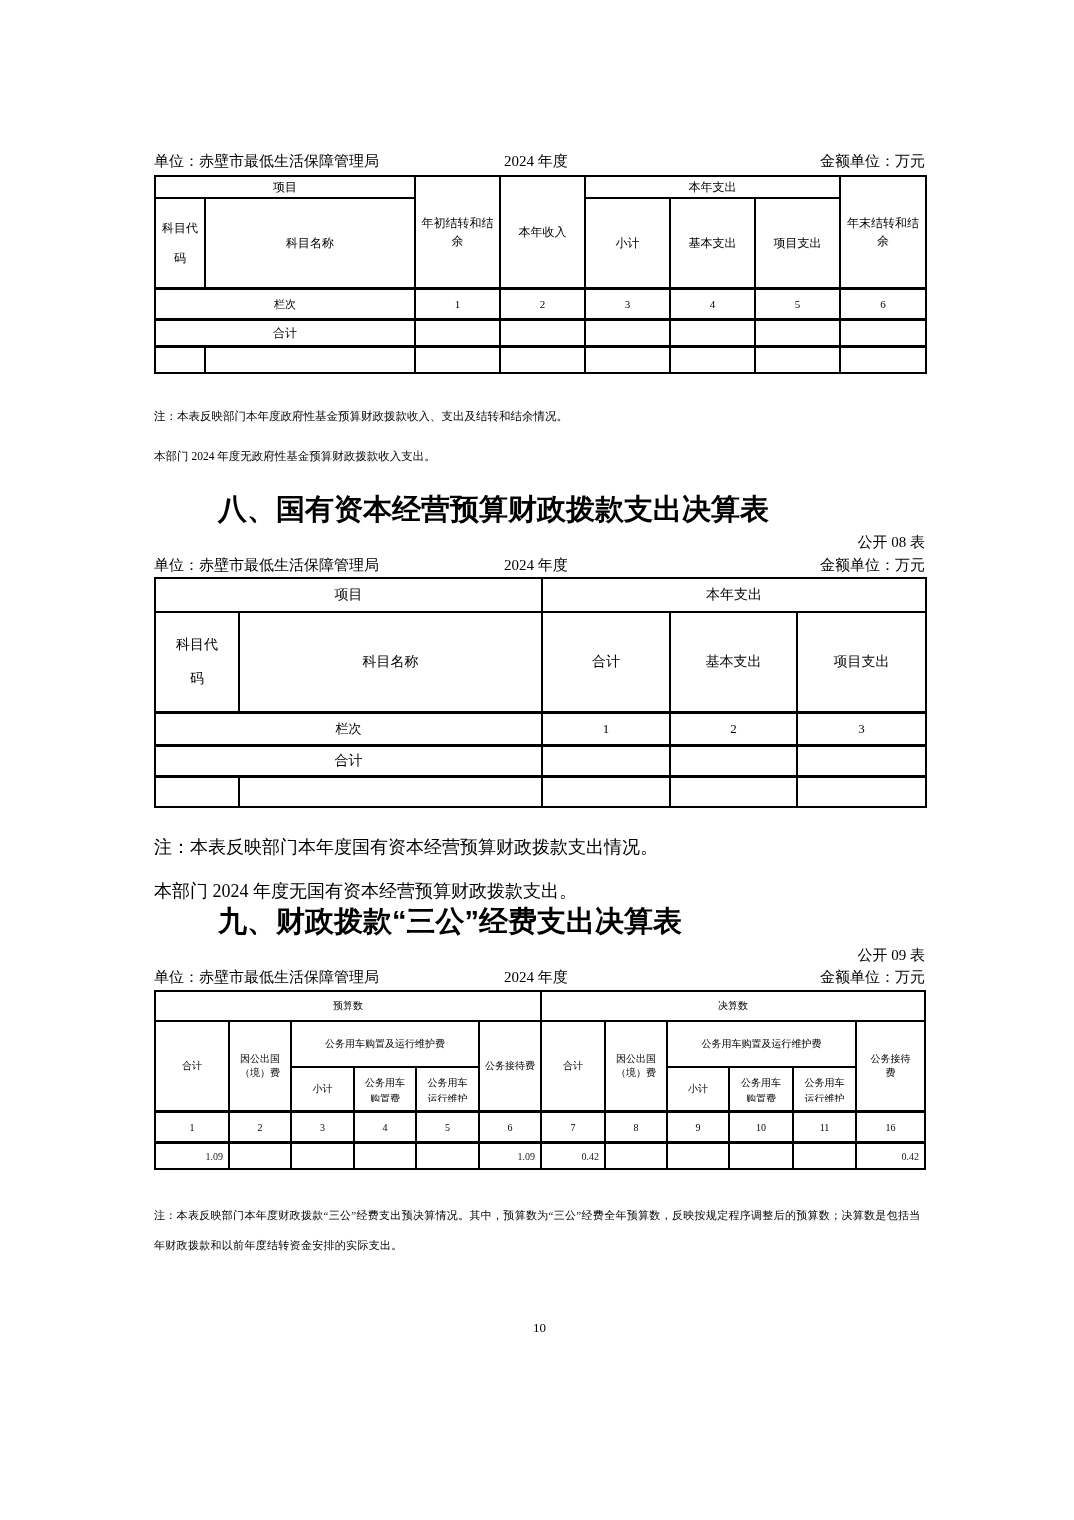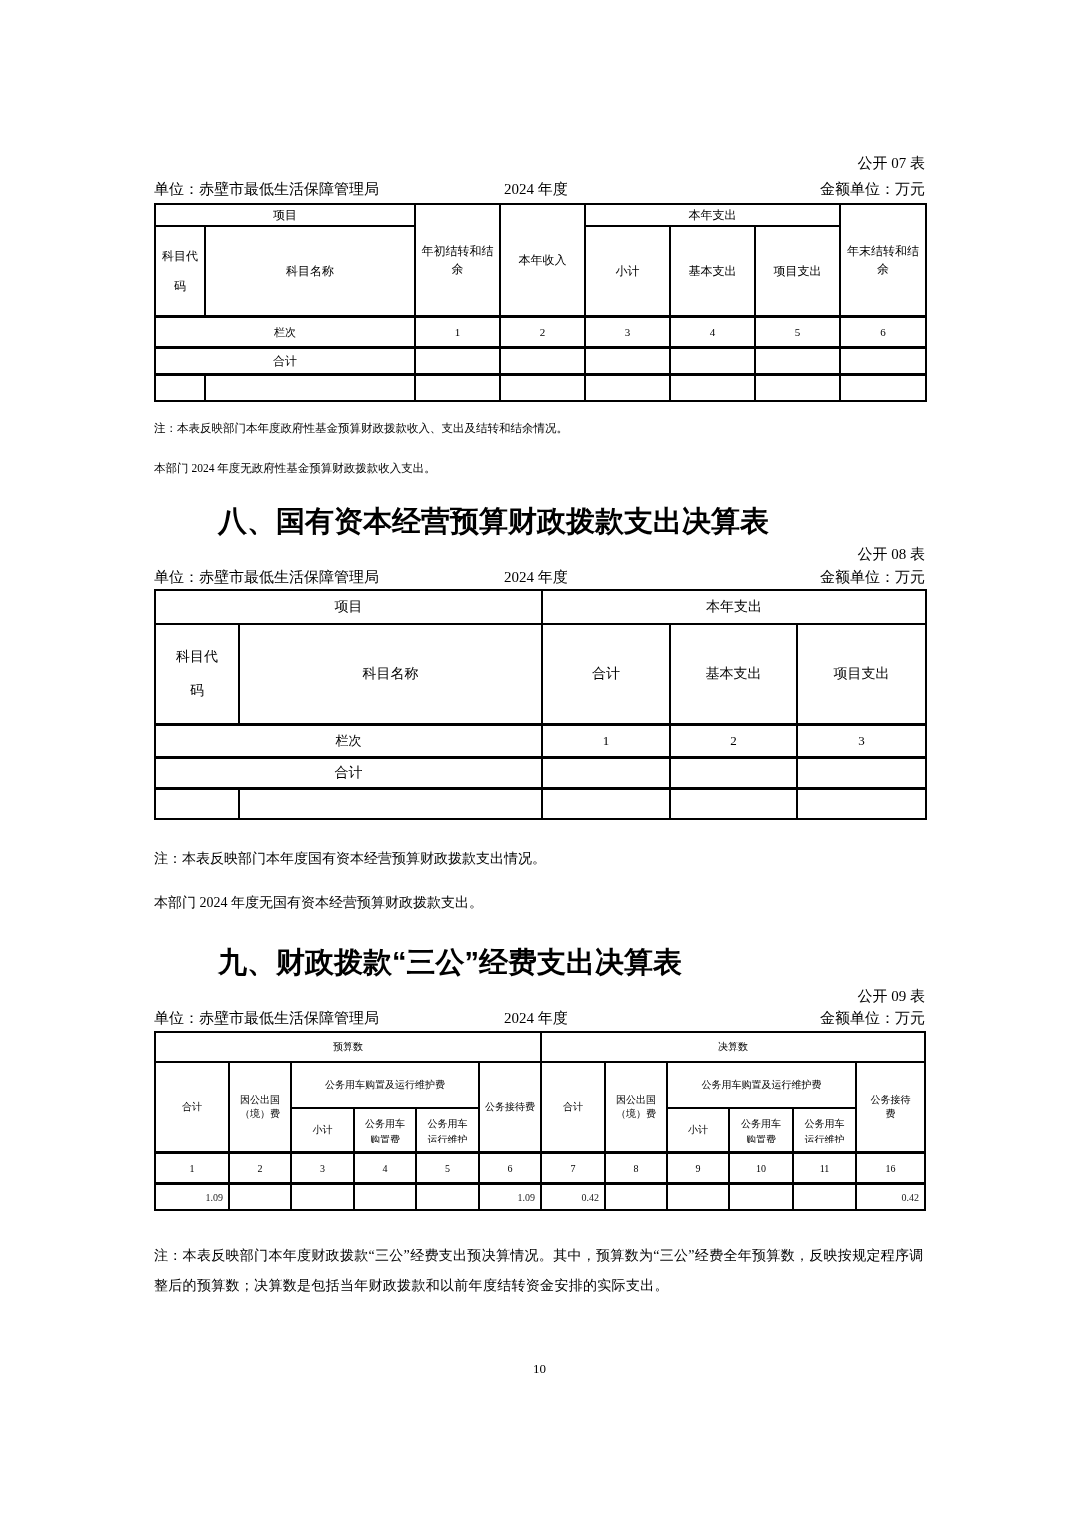--- a/index.html
+++ b/index.html
@@ -49,45 +49,44 @@
   .t9 tr.r2 td{height:44px;}
   .t9 tr.r3 td{height:42px;}
   .t9 tr.rn td{height:28px;}
   .t9 tr.rv td{height:24px;text-align:right;padding-right:5px;color:#222;}
   .t9 .wrap4{display:inline-block;width:42px;line-height:14px;}
   .t9 td.clip{vertical-align:top;}
   .t9 .clip-inner{width:48px;margin:7px auto 0;line-height:16px;height:27px;overflow:hidden;}
 
   .note{white-space:nowrap;}
   .note-7{font-size:11.5px;line-height:16px;}
-  .n7a{margin-top:18px;}
+  .n7a{margin-top:34px;}
   .n7b{margin-top:24px;}
-  .note-8{font-size:14px;line-height:20px;}
+  .note-8{font-size:18px;line-height:20px;}
   .n8a{margin-top:29px;}
   .n8b{margin-top:24px;}
-  .note-9{font-size:14px;line-height:30px;margin-top:30px;white-space:normal;letter-spacing:.3px;}
+  .note-9{font-size:11px;line-height:30px;margin-top:30px;white-space:normal;letter-spacing:.3px;}
 
   .mt-t8{margin-top:25px;}
-  .mt-t9{margin-top:29px;}
+  .mt-t9{}
   .sheet-7{margin-top:8px;}
   .meta-7{margin-top:6px;}
   .sheet-8{margin-top:3px;}
   .meta-8{margin-top:3px;}
   .sheet-9{margin-top:4px;}
   .meta-9{margin-top:2px;}
 
   .page-num{margin-top:60px;text-align:center;font-size:13px;}
 </style>
 </head>
 <body>
 
 <div class="wrap">
 
   <div>
-    <div class="sheet sheet-7">公开 07 表</div>
     <div class="meta meta-7">
       <span>单位：赤壁市最低生活保障管理局</span>
       <span class="year">2024 年度</span>
       <span class="amount">金额单位：万元</span>
     </div>
 
     <table class="t7">
       <colgroup>
         <col style="width:50px">
           <col style="width:210px">

